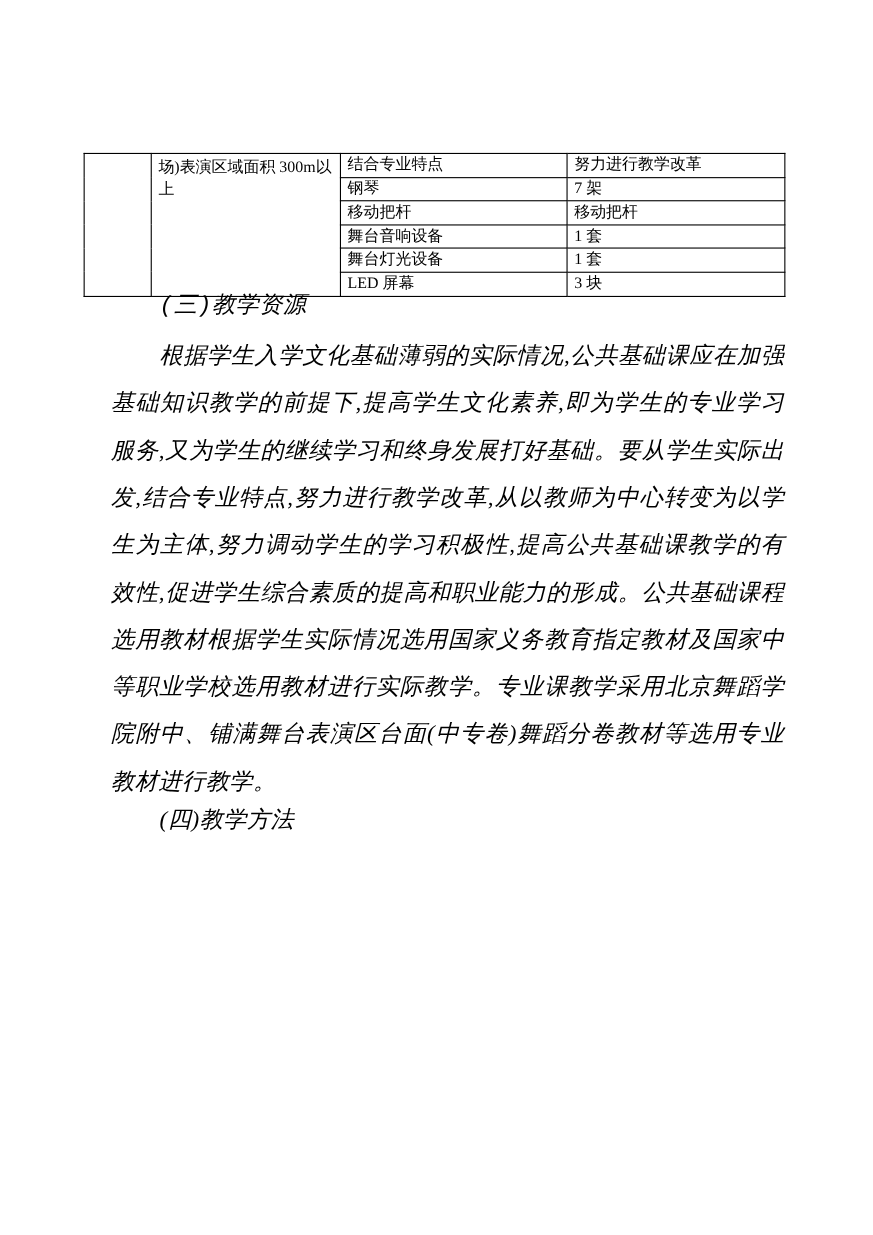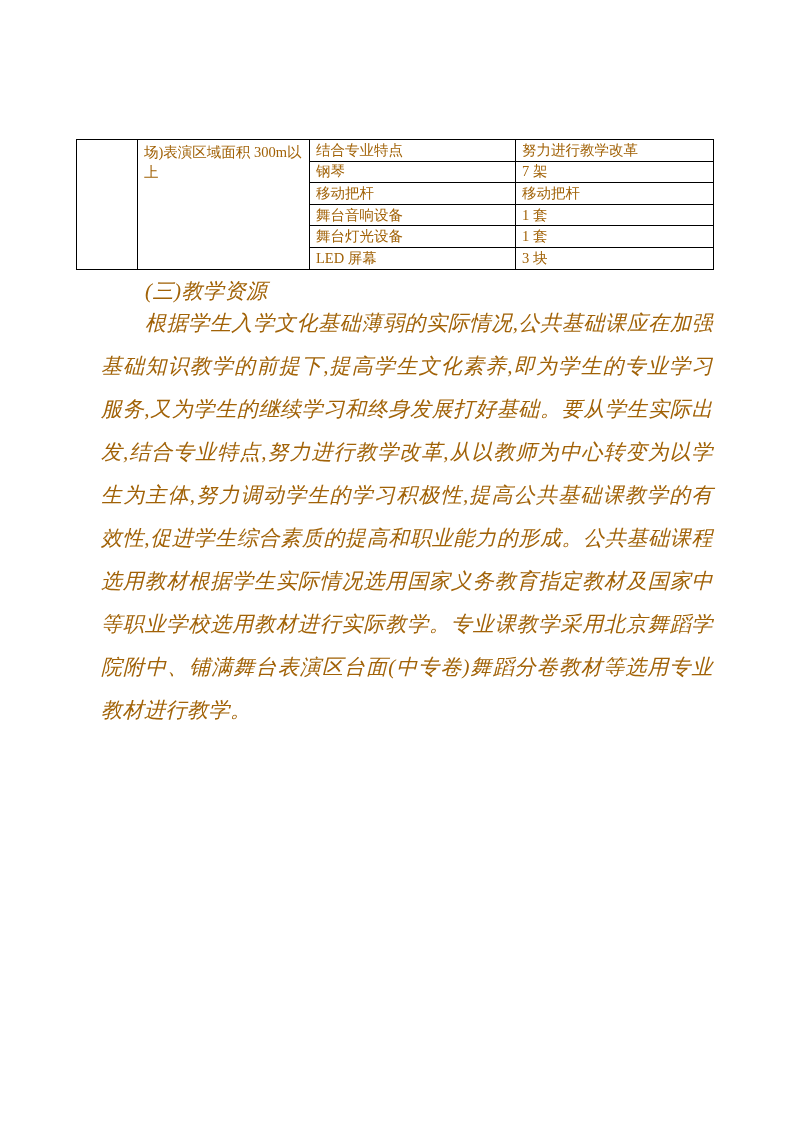--- a/index.html
+++ b/index.html
@@ -7,21 +7,21 @@
     padding: 0;
     background: #ffffff;
   }
   .page {
     position: relative;
     width: 794px;
     height: 1123px;
     background: #ffffff;
     overflow: hidden;
     font-family: "Liberation Serif", "DejaVu Serif", serif;
-    color: #a16207;
+    color: #000000;
   }
 
   
   .equip-table {
     position: absolute;
     left: 76px;
     top: 139px;
     width: 637px;
     border-collapse: collapse;
     table-layout: fixed;
@@ -61,21 +61,21 @@
     position: absolute;
     left: 101px;
     width: 612px;
     font-size: 21px;
     line-height: 43px;
     letter-spacing: 0.5px;
     font-style: italic;
     text-align: justify;
     text-indent: 44px;
   }
-  #heading-1 { top: 276px; }
+  #heading-1 { top: 265px; font-family: Liberation Mono, monospace; }
   #para-1    { top: 302px; }
   #heading-2 { top: 730px; }
   #para-2    { top: 761px; }
 
   
   .page-number {
     position: absolute;
     left: 0;
     top: 1040px;
     width: 100%;
@@ -123,16 +123,17 @@
         <td>LED 屏幕</td>
         <td>3 块</td>
       </tr>
     </tbody>
   </table>
 
   <div class="heading" id="heading-1">(三)教学资源</div>
 
   <div class="para" id="para-1">根据学生入学文化基础薄弱的实际情况,公共基础课应在加强基础知识教学的前提下,提高学生文化素养,即为学生的专业学习服务,又为学生的继续学习和终身发展打好基础。要从学生实际出发,结合专业特点,努力进行教学改革,从以教师为中心转变为以学生为主体,努力调动学生的学习积极性,提高公共基础课教学的有效性,促进学生综合素质的提高和职业能力的形成。公共基础课程选用教材根据学生实际情况选用国家义务教育指定教材及国家中等职业学校选用教材进行实际教学。专业课教学采用北京舞蹈学院附中、铺满舞台表演区台面(中专卷)舞蹈分卷教材等选用专业教材进行教学。</div>
 
+  <div class="heading" id="heading-2">(四)教学方法</div>
 
 
 
 </div>
 
 </body></html>

